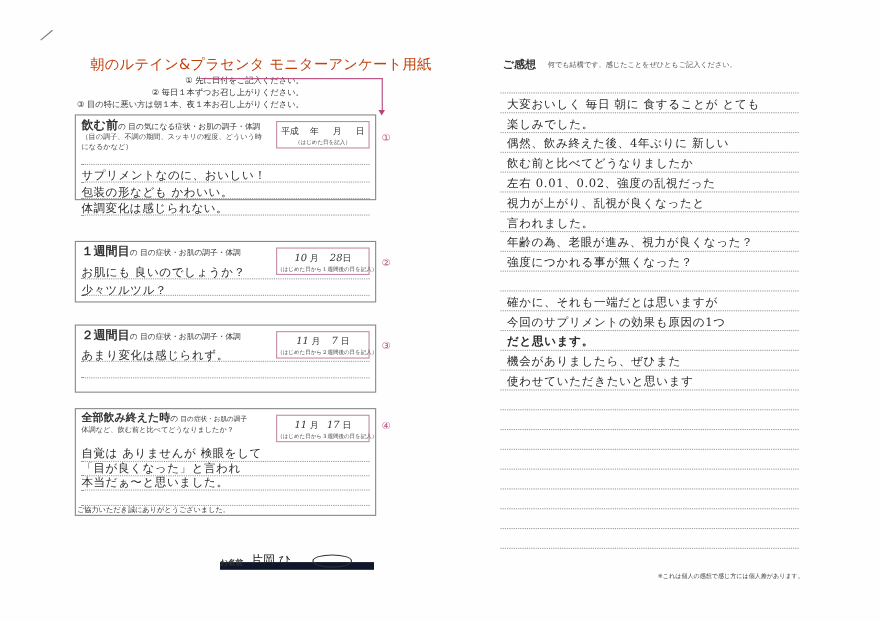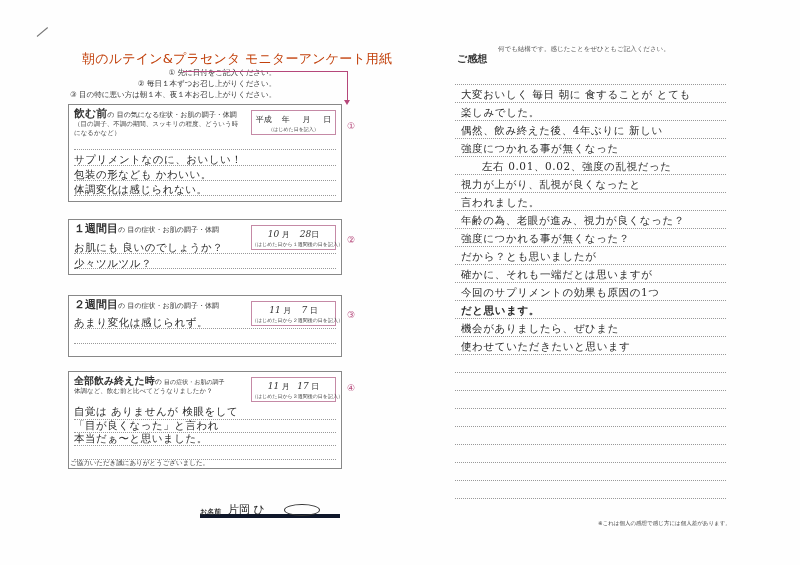--- a/index.html
+++ b/index.html
@@ -26,48 +26,48 @@
   .date-line .hand { font-family: "DejaVu Serif", serif; font-style: italic; font-size: 9px; }
   .date-note { font-size: 5px; color: #444; margin-top: 1px; white-space: nowrap; }
 
   .circle-num { position: absolute; left: 347px; font-size: 9px; color: #b5477a; }
 
   .ruled { position: absolute; left: 5px; right: 5px; }
   .ruled-line { position: absolute; left: 0; right: 0; border-bottom: 1px dotted #999; }
   .hand-text { position: absolute; left: 5px; font-family: "DejaVu Serif", serif; font-size: 10.5px; color: #2a2a2a; white-space: nowrap; letter-spacing: 0.5px; }
 
   .thanks { position: absolute; left: 70px; top: 459px; font-size: 6.5px; color: #333; }
-  .name-row { position: absolute; left: 200px; top: 502px; width: 140px; height: 16px; border-bottom: 4px solid #0f172a; }
+  .name-row { position: absolute; left: 200px; top: 502px; width: 140px; height: 16px; border-bottom: 7px solid #0f172a; }
   .name-label { position: absolute; left: 0; top: 5px; font-size: 7px; font-weight: bold; color: #333; }
   .name-val { position: absolute; left: 28px; top: 0; font-family: "DejaVu Serif", serif; font-size: 11px; color: #222; }
   .name-oval { position: absolute; left: 84px; top: 2px; width: 36px; height: 12px; border: 1px solid #333; border-radius: 50%; }
 
   .feedback-title { position: absolute; left: 457px; top: 52px; font-size: 10px; font-weight: bold; color: #333; }
-  .feedback-sub { position: absolute; left: 498px; top: 45px; font-size: 6.5px; color: #555; }
+  .feedback-sub { position: absolute; left: 498px; top: 55px; font-size: 6.5px; color: #555; }
   .fb-area { position: absolute; left: 455px; top: 84px; width: 271px; height: 440px; }
   .fb-line { position: absolute; left: 0; right: 0; border-bottom: 1px dotted #999; }
   .fb-text { position: absolute; left: 6px; font-family: "DejaVu Serif", serif; font-size: 10.5px; color: #2a2a2a; white-space: nowrap; letter-spacing: 0.6px; }
   .disclaimer { position: absolute; left: 598px; top: 520px; font-size: 5.5px; color: #444; }
 </style>
 </head>
 <body>
 
 <div class="scan-mark"></div>
 
 <div class="title">朝のルテイン&amp;プラセンタ モニターアンケート用紙</div>
 <div class="instructions">
   <div>① 先に日付をご記入ください。</div>
   <div>② 毎日１本ずつお召し上がりください。</div>
   <div>③ 目の特に悪い方は朝１本、夜１本お召し上がりください。</div>
 </div>
 <div class="connector-h"></div>
 <div class="connector-v"></div>
 <div class="connector-arrow"></div>
 
-<div class="section" style="top:104px;height:98px;">
+<div class="section" style="top:104px;height:78px;">
   <div class="sec-head">
     <span class="big">飲む前</span><span>の</span>
     <span>目の気になる症状・お肌の調子・体調</span>
     <div class="sec-sub" style="width:170px;">（目の調子、不調の期間、スッキリの程度、どういう時になるかなど）</div>
   </div>
   <div class="date-box">
     <div class="date-line">
       <span>平成</span>&nbsp;&nbsp;&nbsp;
       <span>年</span>&nbsp;&nbsp;&nbsp;&nbsp;
       <span>月</span>&nbsp;&nbsp;&nbsp;&nbsp;
@@ -190,27 +190,26 @@
   <div class="fb-line" style="top:324px;"></div>
   <div class="fb-line" style="top:342px;"></div>
   <div class="fb-line" style="top:360px;"></div>
   <div class="fb-line" style="top:378px;"></div>
   <div class="fb-line" style="top:396px;"></div>
   <div class="fb-line" style="top:414px;"></div>
 
   <div class="fb-text" style="top:4px;">大変おいしく 毎日 朝に 食することが とても</div>
   <div class="fb-text" style="top:22px;">楽しみでした。</div>
   <div class="fb-text" style="top:40px;">偶然、飲み終えた後、4年ぶりに 新しい</div>
-  <div class="fb-text" style="top:58px;">強度につかれる事が無くなった</div>
-  <div class="fb-text" style="top:76px;margin-left:21px;">左右 0.01、0.02、強度の乱視だった</div>
+  <div class="fb-text" style="top:58px;">飲む前と比べてどうなりましたか</div>
+  <div class="fb-text" style="top:76px;">左右 0.01、0.02、強度の乱視だった</div>
   <div class="fb-text" style="top:94px;">視力が上がり、乱視が良くなったと</div>
   <div class="fb-text" style="top:112px;">言われました。</div>
   <div class="fb-text" style="top:130px;">年齢の為、老眼が進み、視力が良くなった？</div>
   <div class="fb-text" style="top:148px;">強度につかれる事が無くなった？</div>
-  <div class="fb-text" style="top:166px;">だから？とも思いましたが</div>
   <div class="fb-text" style="top:184px;">確かに、それも一端だとは思いますが</div>
   <div class="fb-text" style="top:202px;">今回のサプリメントの効果も原因の1つ</div>
   <div class="fb-text" style="top:220px;font-weight:bold;">だと思います。</div>
   <div class="fb-text" style="top:238px;">機会がありましたら、ぜひまた</div>
   <div class="fb-text" style="top:256px;">使わせていただきたいと思います</div>
 </div>
 
 <div class="disclaimer">※これは個人の感想で感じ方には個人差があります。</div>
 
 </body></html>

